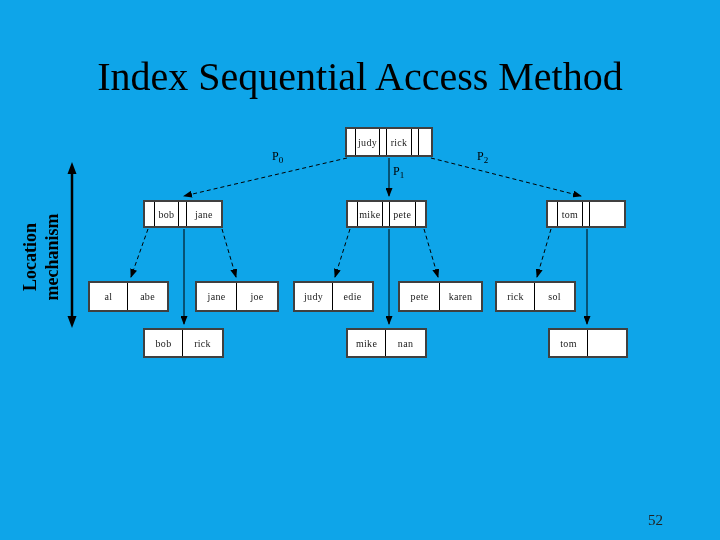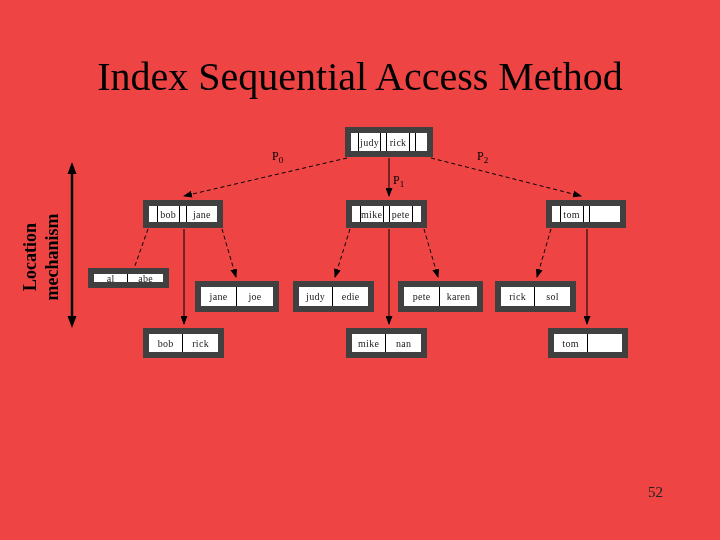--- a/index.html
+++ b/index.html
@@ -1,54 +1,54 @@
 <!DOCTYPE html>
 <html><head>
 <meta charset="utf-8">
 <style>
   * { margin:0; padding:0; box-sizing:border-box; }
   html,body { background:#fff; }
   body { width:720px; height:540px; font-family:"Liberation Serif", serif; color:#000; }
-  .slide { position:relative; width:720px; height:540px; background:#ef4444; overflow:hidden; }
+  .slide { position:relative; width:720px; height:540px; background:#0ea5e9; overflow:hidden; }
 
   .title {
     position:absolute; top:54px; left:0; width:100%;
     text-align:center; font-size:40px; line-height:46px; color:#000;
     font-family:"Liberation Serif", serif; white-space:nowrap;
   }
 
   .side-label {
     position:absolute; left:-31px; top:234px; width:146px; height:46px;
     transform:rotate(-90deg);
     text-align:center; font-size:18px; font-weight:bold; line-height:22px;
     font-family:"Liberation Serif", serif; color:#000;
   }
 
   .overlay { position:absolute; left:0; top:0; }
 
   .node {
-    position:absolute; display:flex; border:6px solid #404040; background:#fff;
+    position:absolute; display:flex; border:2px solid #404040; background:#fff;
   }
   .cell {
     height:100%; border-right:1px solid #000;
     display:flex; align-items:center; justify-content:center;
     font-size:10px; letter-spacing:0.3px; color:#1a1a1a; overflow:hidden;
     font-family:"Liberation Serif", serif;
   }
   .cell:last-child { border-right:none; }
 
   .plabel {
     position:absolute; font-size:12px; color:#000; white-space:nowrap;
     font-family:"Liberation Serif", serif;
     text-align:right;
   }
   .plabel sub { font-size:9px; }
 
   .pagenum {
-    position:absolute; left:648px; top:484px; font-size:15px; color:#222;
+    position:absolute; left:648px; top:512px; font-size:15px; color:#222;
   }
 </style>
 </head>
 <body>
 
 <div class="slide">
 
   <div class="title">Index Sequential Access Method</div>
 
   <div class="side-label">
@@ -83,21 +83,21 @@
       <line x1="389" y1="158" x2="389" y2="196" marker-end="url(#ah)"></line>
       <line x1="184" y1="229" x2="184" y2="324" marker-end="url(#ah)"></line>
       <line x1="389" y1="229" x2="389" y2="324" marker-end="url(#ah)"></line>
       <line x1="587" y1="229" x2="587" y2="324" marker-end="url(#ah)"></line>
     </g>
   </svg>
 
   <div class="plabel" style="left:272px;top:149px">
     <span>P</span><sub>0</sub>
   </div>
-  <div class="plabel" style="left:393px;top:173px">
+  <div class="plabel" style="left:393px;top:164px">
     <span>P</span><sub>1</sub>
   </div>
   <div class="plabel" style="left:477px;top:149px">
     <span>P</span><sub>2</sub>
   </div>
 
   <div class="node" style="left:345px;top:127px;width:88px;height:30px">
     <div class="cell" style="width:9px"></div>
     <div class="cell" style="width:26px">judy</div>
     <div class="cell" style="width:7px"></div>
@@ -121,21 +121,21 @@
     <div class="cell" style="width:10px"></div>
   </div>
 
   <div class="node" style="left:546px;top:200px;width:80px;height:28px">
     <div class="cell" style="width:10px"></div>
     <div class="cell" style="width:27px">tom</div>
     <div class="cell" style="width:7px"></div>
     <div class="cell" style="width:36px"></div>
   </div>
 
-  <div class="node" style="left:88px;top:268px;width:81px;height:20px">
+  <div class="node" style="left:88px;top:281px;width:81px;height:31px">
     <div class="cell" style="width:40px">al</div>
     <div class="cell" style="width:41px">abe</div>
   </div>
 
   <div class="node" style="left:195px;top:281px;width:84px;height:31px">
     <div class="cell" style="width:42px">jane</div>
     <div class="cell" style="width:42px">joe</div>
   </div>
 
   <div class="node" style="left:293px;top:281px;width:81px;height:31px">

